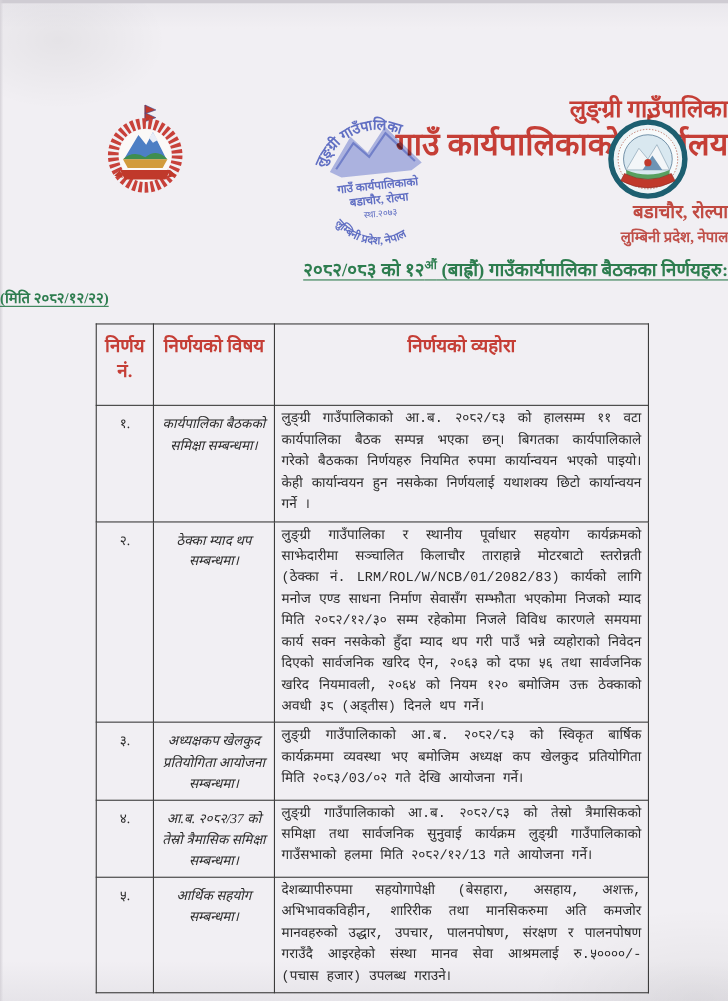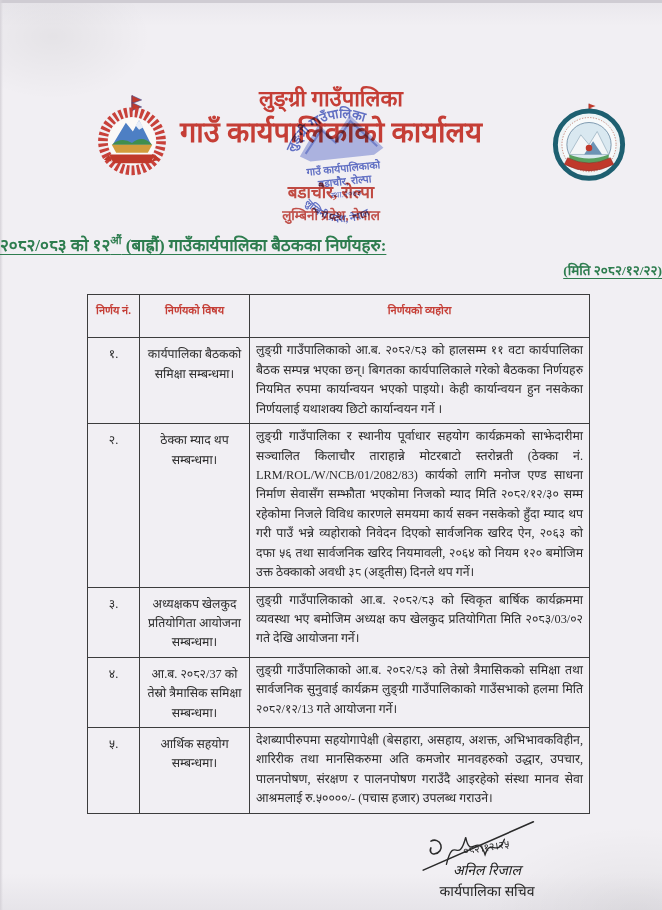--- a/index.html
+++ b/index.html
@@ -10,46 +10,46 @@
       radial-gradient(140px 90px at 8% 4%, rgba(0,0,0,.05), transparent 70%),
       radial-gradient(220px 120px at 96% 100%, rgba(0,0,0,.05), transparent 70%),
       linear-gradient(180deg,#e9e7ec 0,#f1eff3 26px,#f1eff3 96%,#e6e4e9 100%);
     color:#2e2e2e;
   }
   .edge-top{position:absolute;top:0;left:0;right:0;height:3px;background:#cfccd3;}
   .edge-left{position:absolute;top:0;left:0;bottom:0;width:3px;background:linear-gradient(90deg,#d6d3d9,transparent);}
   .paper{position:absolute;inset:0;}
 
   
-  .header{position:relative;text-align:center;padding-top:86px;}
+  .header{position:relative;text-align:right;padding-top:86px;}
   .logo-left{position:absolute;left:88px;top:92px;width:88px;height:88px;}
   .logo-right{position:absolute;right:32px;top:102px;width:82px;height:82px;}
   .org-name{font-size:22px;font-weight:700;color:#c53e36;line-height:1.15;}
   .office-name{font-size:29px;font-weight:700;color:#c53e36;line-height:1.2;margin-top:4px;}
   .address-line{font-size:17px;font-weight:700;color:#c04a42;margin-top:34px;line-height:1.1;}
   .province-line{font-size:13.5px;font-weight:700;color:#c0504a;margin-top:3px;}
   .stamp-wrap{position:absolute;left:263px;top:100px;width:160px;height:130px;
     transform:rotate(-6deg);opacity:.82;mix-blend-mode:multiply;pointer-events:none;}
 
   
-  .doc-title{margin-top:9px;text-align:left;font-size:17px;font-weight:700;color:#2e7d4f;}
+  .doc-title{margin-top:9px;text-align:right;font-size:17px;font-weight:700;color:#2e7d4f;}
   .doc-title .u{text-decoration:underline;text-underline-offset:3px;}
   sup{font-size:11px;}
-  .doc-date{margin-top:5px;text-align:right;font-size:13.5px;font-weight:700;color:#2e7d4f;}
+  .doc-date{margin-top:5px;text-align:left;font-size:13.5px;font-weight:700;color:#2e7d4f;}
   .doc-date span{text-decoration:underline;text-underline-offset:3px;}
 
   
   table.decisions{border-collapse:collapse;margin:15px 0 0 87px;width:503px;
     border:1.4px solid #3c3c3c;table-layout:fixed;}
   table.decisions th,table.decisions td{border:1.2px solid #3c3c3c;vertical-align:top;}
-  th{font-size:11px;font-weight:700;color:#c53e36;padding:7px 2px 20px;}
+  th{font-size:17px;font-weight:700;color:#c53e36;padding:7px 2px 20px;}
   td{font-size:12.3px;line-height:1.58;color:#2b2b2b;}
   td.no{text-align:center;padding-top:7px;}
-  td.subject{text-align:center;padding:7px 6px 4px;}
-  td.detail{text-align:justify;padding:3px 6px 4px;}
+  td.subject{text-align:center;padding:7px 6px 4px;font-style:italic;}
+  td.detail{text-align:justify;padding:3px 6px 4px;font-family:Liberation Mono, monospace;}
 
   
   .sign-block{width:230px;margin:2px 60px 0 auto;text-align:center;position:relative;}
   .scribble{width:160px;height:58px;margin:0 auto -14px;display:block;}
   .sign-name{font-size:14px;color:#222;line-height:1.5;font-style:italic;}
   .sign-title{font-size:14px;color:#222;line-height:1.5;}
 
   
   .footnote{position:absolute;left:0;right:0;top:830px;text-align:center;
     font-size:12.5px;font-style:italic;font-weight:700;color:#c5413c;}

